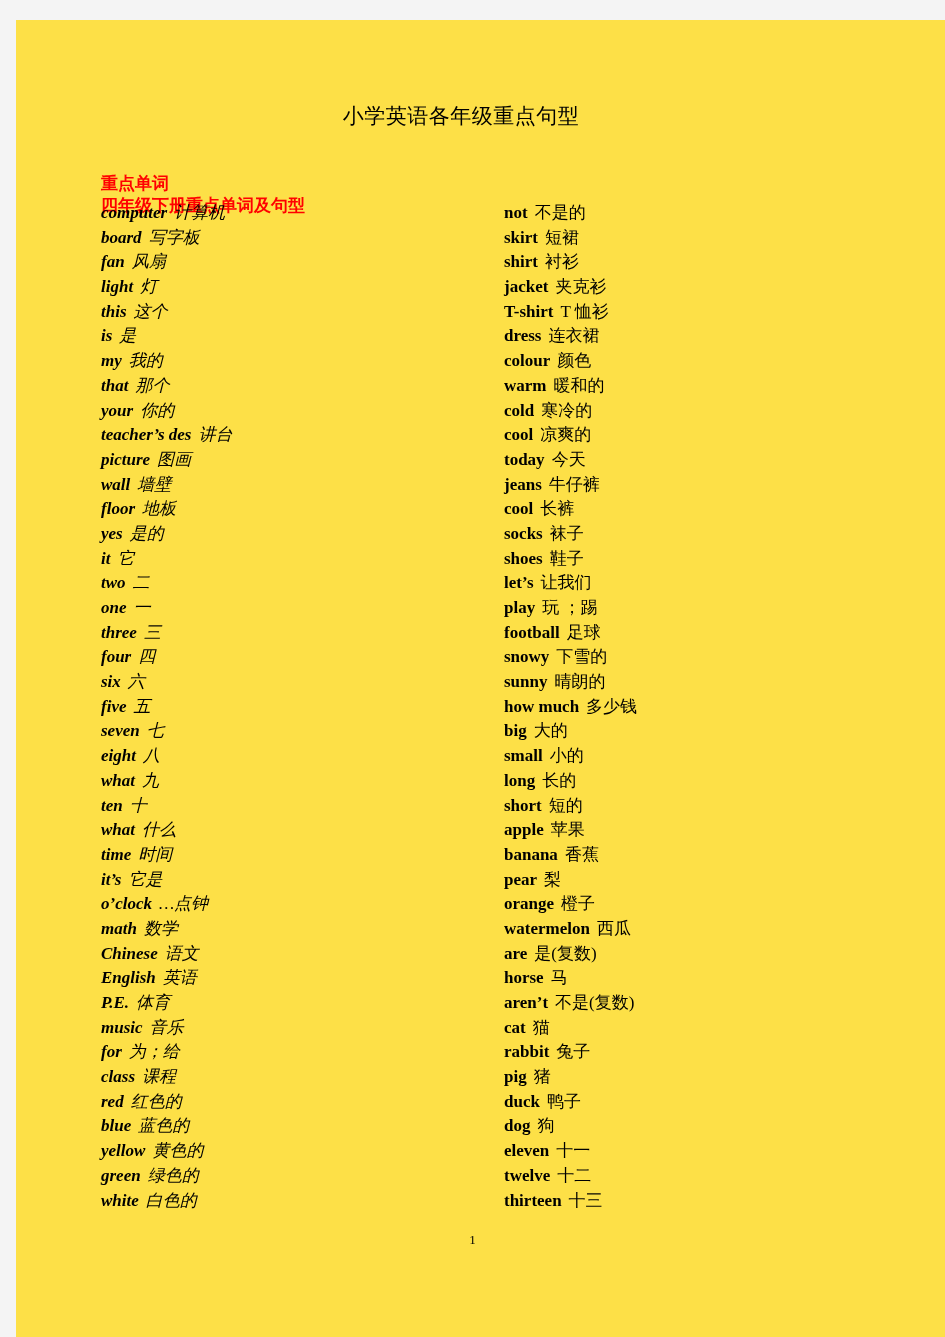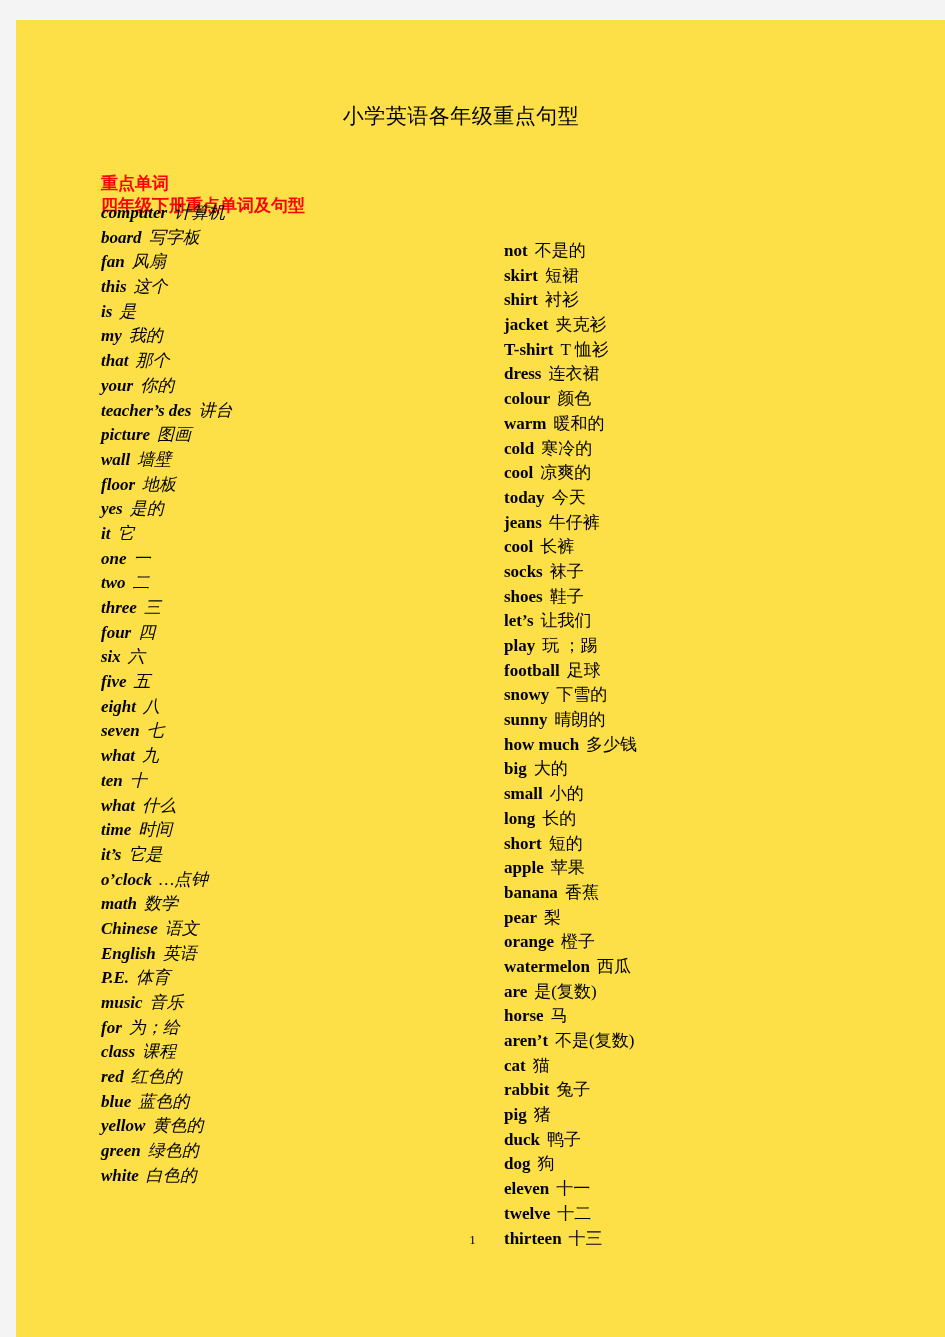--- a/index.html
+++ b/index.html
@@ -49,21 +49,21 @@
     position: absolute;
     left: 0;
     top: 181px;
     width: 937px;
   }
   .col {
     position: absolute;
     top: 0;
   }
   .col-left  { left: 85px;  width: 400px; font-style: italic; }
-  .col-right { left: 488px; width: 420px; margin-top: 38px; }
+  .col-right { left: 488px; width: 420px; }
 
   .entry {
     height: 24.7px;
     line-height: 24.7px;
     white-space: nowrap;
     font-size: 17px;
     color: #000000;
   }
   .term {
     font-weight: bold;
@@ -94,39 +94,40 @@
 
   <div class="red-heading rh-1">四年级下册重点单词及句型</div>
 
   <div class="red-heading rh-2">重点单词</div>
 
   <div class="columns">
     <div class="col col-left" id="col-left">
         <div class="entry"><span class="term">computer</span><span class="gloss">计算机</span></div>
         <div class="entry"><span class="term">board</span><span class="gloss">写字板</span></div>
         <div class="entry"><span class="term">fan</span><span class="gloss">风扇</span></div>
+        <div class="entry"><span class="term">light</span><span class="gloss">灯</span></div>
         <div class="entry"><span class="term">this</span><span class="gloss">这个</span></div>
         <div class="entry"><span class="term">is</span><span class="gloss">是</span></div>
         <div class="entry"><span class="term">my</span><span class="gloss">我的</span></div>
         <div class="entry"><span class="term">that</span><span class="gloss">那个</span></div>
         <div class="entry"><span class="term">your</span><span class="gloss">你的</span></div>
         <div class="entry"><span class="term">teacher’s des</span><span class="gloss">讲台</span></div>
         <div class="entry"><span class="term">picture</span><span class="gloss">图画</span></div>
         <div class="entry"><span class="term">wall</span><span class="gloss">墙壁</span></div>
         <div class="entry"><span class="term">floor</span><span class="gloss">地板</span></div>
         <div class="entry"><span class="term">yes</span><span class="gloss">是的</span></div>
         <div class="entry"><span class="term">it</span><span class="gloss">它</span></div>
+        <div class="entry"><span class="term">two</span><span class="gloss">二</span></div>
         <div class="entry"><span class="term">one</span><span class="gloss">一</span></div>
-        <div class="entry"><span class="term">two</span><span class="gloss">二</span></div>
         <div class="entry"><span class="term">three</span><span class="gloss">三</span></div>
         <div class="entry"><span class="term">four</span><span class="gloss">四</span></div>
         <div class="entry"><span class="term">six</span><span class="gloss">六</span></div>
         <div class="entry"><span class="term">five</span><span class="gloss">五</span></div>
+        <div class="entry"><span class="term">seven</span><span class="gloss">七</span></div>
         <div class="entry"><span class="term">eight</span><span class="gloss">八</span></div>
-        <div class="entry"><span class="term">seven</span><span class="gloss">七</span></div>
         <div class="entry"><span class="term">what</span><span class="gloss">九</span></div>
         <div class="entry"><span class="term">ten</span><span class="gloss">十</span></div>
         <div class="entry"><span class="term">what</span><span class="gloss">什么</span></div>
         <div class="entry"><span class="term">time</span><span class="gloss">时间</span></div>
         <div class="entry"><span class="term">it’s</span><span class="gloss">它是</span></div>
         <div class="entry"><span class="term">o’clock</span><span class="gloss">…点钟</span></div>
         <div class="entry"><span class="term">math</span><span class="gloss">数学</span></div>
         <div class="entry"><span class="term">Chinese</span><span class="gloss">语文</span></div>
         <div class="entry"><span class="term">English</span><span class="gloss">英语</span></div>
         <div class="entry"><span class="term">P.E.</span><span class="gloss">体育</span></div>

